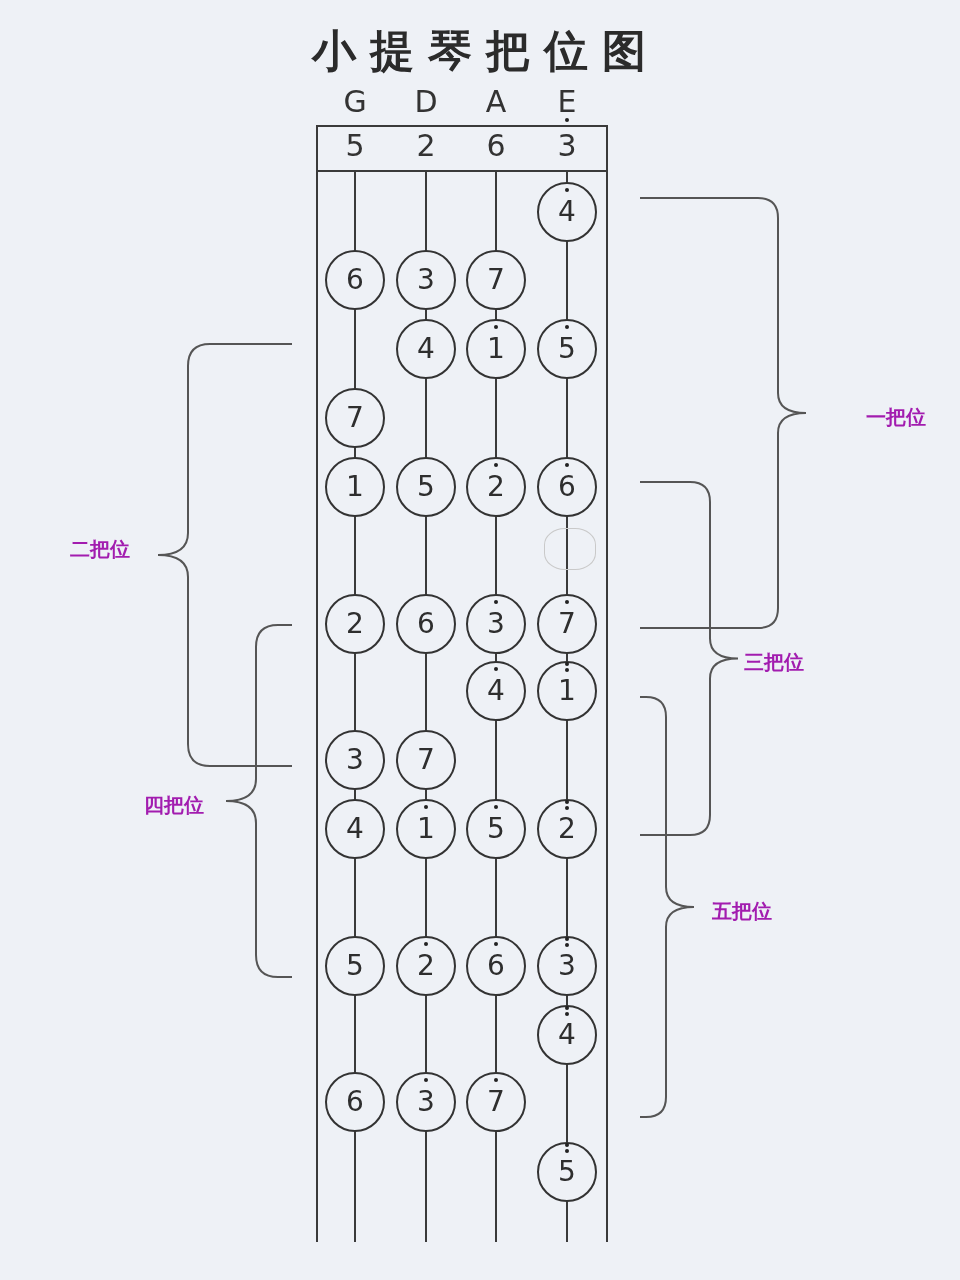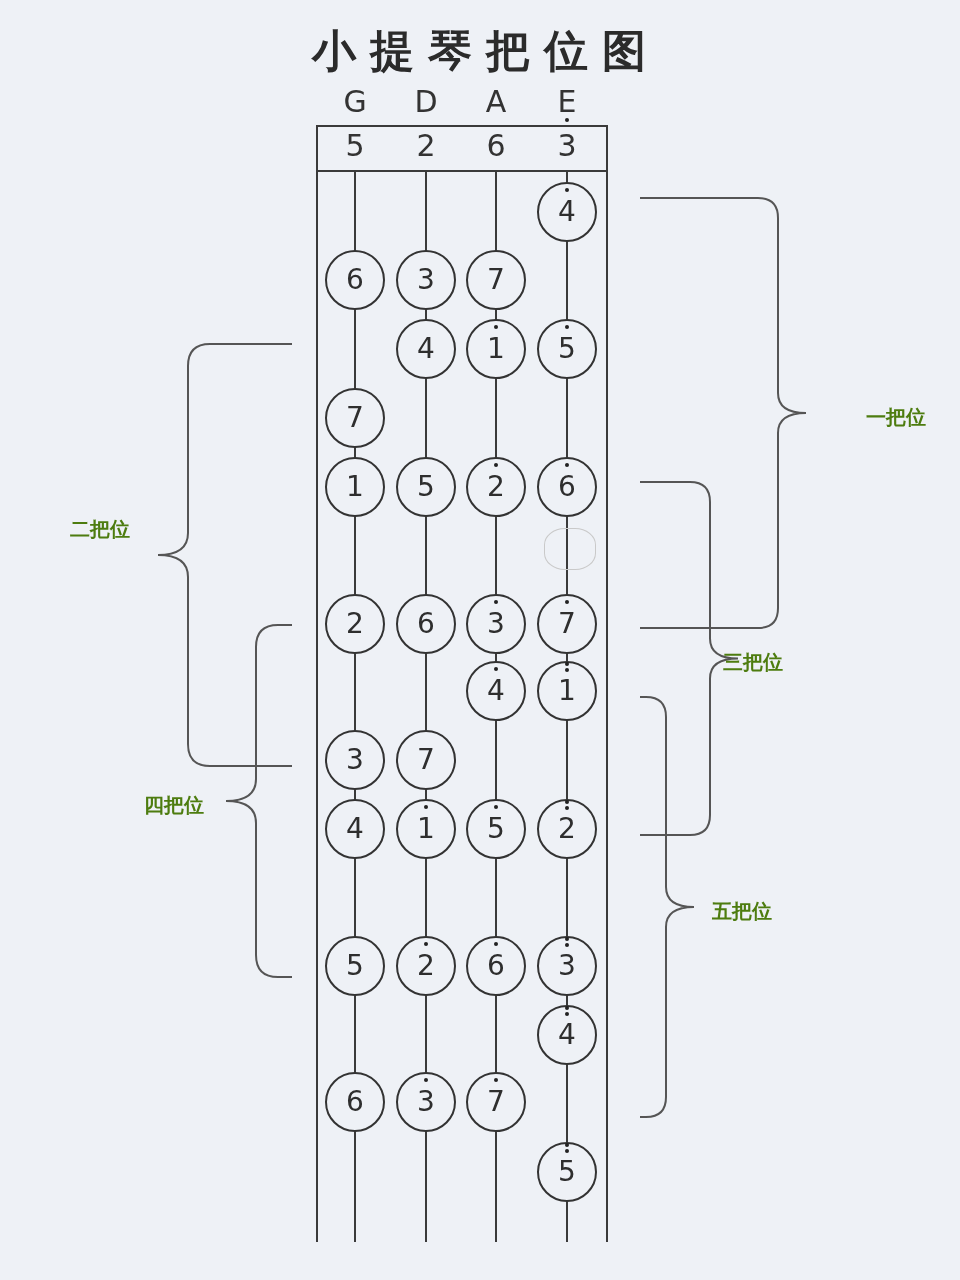--- a/index.html
+++ b/index.html
@@ -39,21 +39,21 @@
     font-size:28px; color:#2e2e2e;
   }
   .note .dig { position:relative; line-height:1; }
   .dots-up { position:absolute; left:50%; transform:translateX(-50%); top:-10px;
     display:flex; flex-direction:column; align-items:center; gap:2px; }
   .dots-up.two { top:-15px; }
   .dots-dn { position:absolute; left:50%; transform:translateX(-50%); bottom:-9px; }
   .dot { width:4px; height:4px; border-radius:50%; background:#222; }
   svg.brackets { position:absolute; left:0; top:0; }
   .label {
-    position:absolute; font-size:20px; font-weight:bold; color:#4d7c0f; white-space:nowrap;
+    position:absolute; font-size:20px; font-weight:bold; color:#a21caf; white-space:nowrap;
   }
   .scrib { position:absolute; border:1px solid #c9c9c9; border-radius:40%; }
 </style>
 </head>
 <body>
 
 <div class="title">小提琴把位图</div>
 
 <div id="string-names">
     <div class="str-name" style="left: 335px;">G</div>
@@ -226,17 +226,17 @@
 
 <svg class="brackets" id="brackets" width="960" height="1280">
     <path d="M640,198 L758,198 Q778,198 778,218 L778,393 Q778,413 806,413 Q778,413 778,433 L778,608 Q778,628 758,628 L640,628" fill="none" stroke="#555" stroke-width="2"></path>
     <path d="M292,344 L210,344 Q188,344 188,366 L188,533 Q188,555 158,555 Q188,555 188,577 L188,744 Q188,766 210,766 L292,766" fill="none" stroke="#555" stroke-width="2"></path>
     <path d="M640,482 L690,482 Q710,482 710,502 L710,638.5 Q710,658.5 738,658.5 Q710,658.5 710,678.5 L710,815 Q710,835 690,835 L640,835" fill="none" stroke="#555" stroke-width="2"></path>
     <path d="M292,625 L278,625 Q256,625 256,647 L256,779 Q256,801 226,801 Q256,801 256,823 L256,955 Q256,977 278,977 L292,977" fill="none" stroke="#555" stroke-width="2"></path>
     <path d="M640,697 L646,697 Q666,697 666,717 L666,887 Q666,907 694,907 Q666,907 666,927 L666,1097 Q666,1117 646,1117 L640,1117" fill="none" stroke="#555" stroke-width="2"></path>
   </svg>
 <div id="labels-layer">
     <div class="label" style="left: 866px; top: 404px;">一把位</div>
-    <div class="label" style="left: 70px; top: 516px;">二把位</div>
-    <div class="label" style="left: 723px; top: 649px;">三把位</div>
+    <div class="label" style="left: 70px; top: 536px;">二把位</div>
+    <div class="label" style="left: 744px; top: 649px;">三把位</div>
     <div class="label" style="left: 144px; top: 792px;">四把位</div>
     <div class="label" style="left: 712px; top: 898px;">五把位</div>
   </div>
 
 </body></html>

